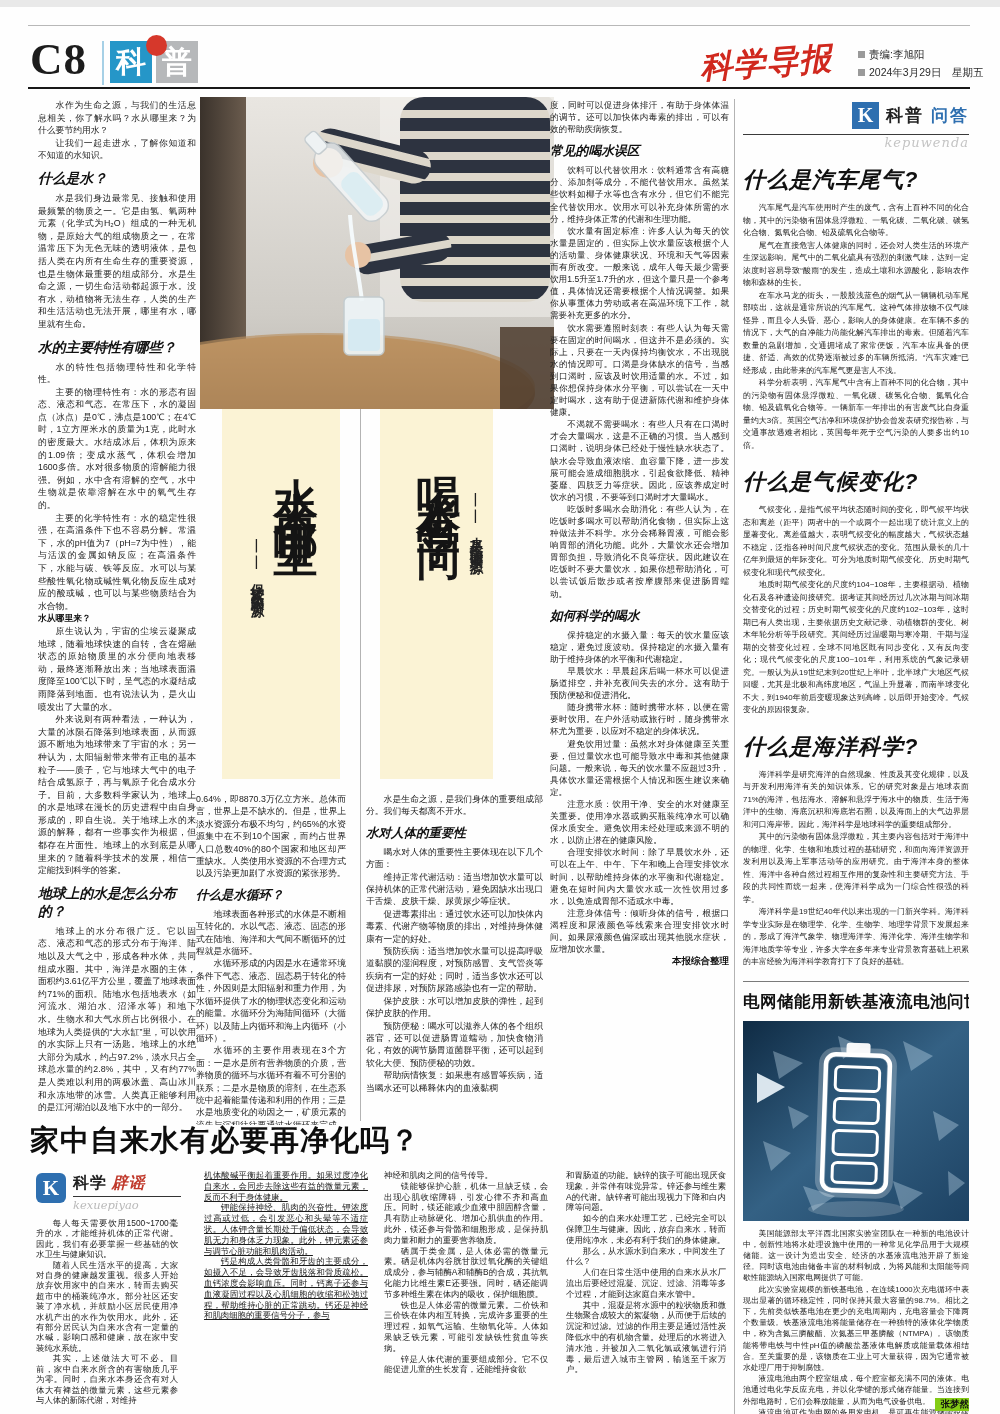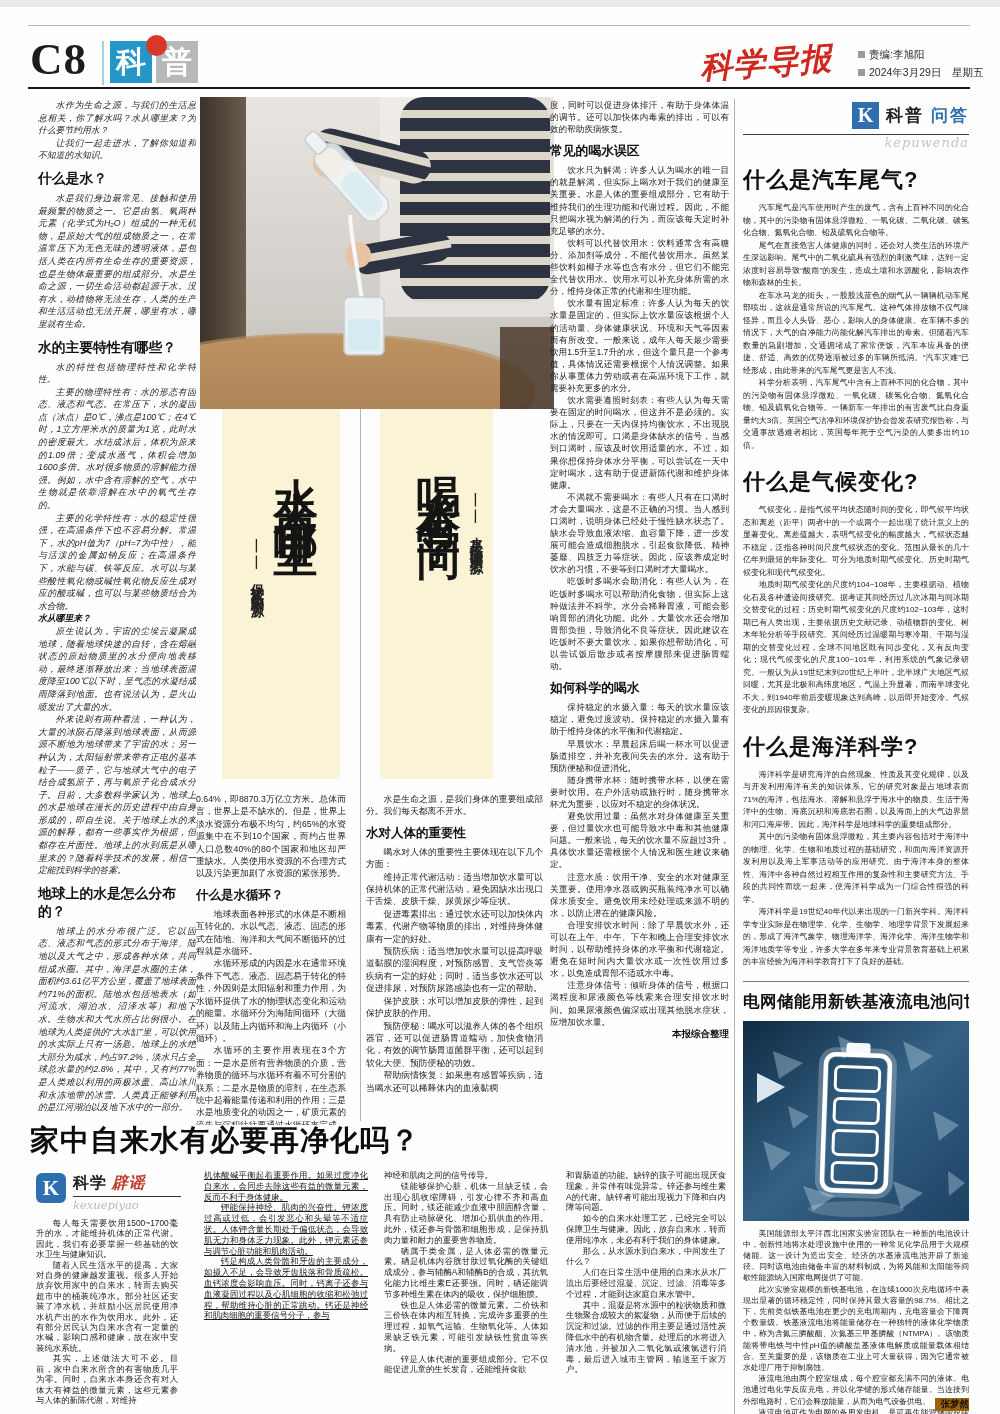--- a/index.html
+++ b/index.html
@@ -15,26 +15,26 @@
   .kb-pu{left:156px;background:var(--logo-gray,#b6b8ba);}
   .red-dot{position:absolute;left:146px;top:28px;width:21px;height:21px;border-radius:50%;background:var(--logo-red,#d6382b);z-index:3;}
   .masthead{position:absolute;left:700px;top:34px;width:150px;font-family:"DejaVu Serif",serif;font-style:italic;font-weight:bold;
             font-size:32px;color:var(--masthead-red,#d0281e);transform:rotate(-4deg);letter-spacing:1px;white-space:nowrap;}
   .hdr-info{position:absolute;left:858px;top:38px;font-size:10.5px;font-weight:normal;color:#2b2b2b;line-height:18px;white-space:nowrap;}
   .sq{display:inline-block;width:7px;height:7px;background:#9a9a9a;margin-right:4px;}
   
   .flow p{margin:0;}
   .para{text-indent:2em;text-align:justify;color:#222;}
   .cont{text-indent:0;}
-  .h-big{font-weight:bold;text-indent:0;color:#111;}
+  .h-big{font-weight:bold;text-indent:0;color:#111;font-style:italic;}
   .h-sub{font-weight:bold;text-indent:0;color:#111;}
   .credit{text-align:right;font-weight:bold;font-size:9.5px;margin-top:6px;color:#111;}
   
   .colA{position:absolute;left:38px;top:92px;width:158px;height:1034px;overflow:hidden;}
-  .colA .para,.colA .h-sub{font-size:8.8px;line-height:12.6px;font-style:italic;}
+  .colA .para,.colA .h-sub{font-size:8.8px;line-height:12.6px;}
   .colA .h-big{font-size:13.8px;margin:8px 0 4px;}
   
   .photo{position:absolute;left:200px;top:90px;width:354px;height:312px;}
   
   .panel{position:absolute;top:402px;height:370px;background:var(--panel-cream,#fbf3d5);writing-mode:vertical-rl;overflow:hidden;}
   .panel1{left:222px;width:118px;padding-right:0;}
   .panel2{left:380px;width:113px;}
   .panel .big{font-size:44px;font-weight:900;letter-spacing:15px;line-height:1;color:#141414;}
   .panel .small{font-size:13.5px;font-weight:bold;letter-spacing:3px;color:#222;}
   .panel1 .big{padding-top:34px;margin-left:8px;margin-right:22px;}
@@ -60,21 +60,21 @@
   .qa-t2{font-size:17px;font-weight:bold;color:var(--qa-blue,#2e6fb0);letter-spacing:2px;font-family:"Liberation Serif",serif;}
   .qa-rule{border-top:1.5px solid #3a3a3a;margin-top:3px;}
   .qa-sub{text-align:right;font-family:"DejaVu Serif",serif;font-style:italic;font-size:13px;color:#c4c4c4;letter-spacing:1px;}
   .qacol .h-big{font-size:22px;margin:15px 0 7px;letter-spacing:1px;}
   .qacol .para{font-size:7.9px;line-height:12.5px;}
   .sep{border:none;border-top:1px solid #7a7a7a;margin:12px 0 9px;}
   .bat-headline{font-size:16.5px;font-weight:900;margin:2px 0 8px;letter-spacing:0.5px;color:#111;white-space:nowrap;}
   .bat-img{display:block;width:226px;height:200px;}
   .bat-txt{margin-top:7px;}
   .bat-txt .para{font-size:7.8px;line-height:11.2px;}
-  .byline{position:absolute;right:0;bottom:4px;font-weight:bold;font-size:9.5px;color:#111;background:#a16207;padding-left:6px;}
+  .byline{position:absolute;right:0;bottom:4px;font-weight:bold;font-size:9.5px;color:#111;background:#84cc16;padding-left:6px;}
   
   .bot-headline{position:absolute;left:30px;top:1114px;font-size:29px;font-weight:900;letter-spacing:1px;color:#0d0d0d;}
   .piyao{position:absolute;left:36px;top:1166px;width:150px;}
   .py-row{display:flex;align-items:flex-start;gap:7px;}
   .py-k{width:30px;height:30px;border-radius:6px;background:var(--qa-blue,#2e6fb0);color:#fff;display:flex;align-items:center;justify-content:center;
         font-family:"Liberation Serif",serif;font-weight:bold;font-size:21px;}
   .py-t1{font-size:16px;font-weight:bold;color:#222;letter-spacing:1px;}
   .py-t2{font-size:16px;font-weight:bold;color:var(--piyao-red,#c0392b);font-family:"DejaVu Serif",serif;font-style:italic;letter-spacing:1px;}
   .py-line{border-top:1.5px solid #333;margin-top:2px;width:108px;}
   .py-sub{font-family:"DejaVu Serif",serif;font-style:italic;font-size:11.5px;color:#b9b9b9;margin-top:1px;}
@@ -192,21 +192,20 @@
       <p class="para">促进毒素排出：通过饮水还可以加快体内毒素、代谢产物等物质的排出，对维持身体健康有一定的好处。</p>
       <p class="para">预防疾病：适当增加饮水量可以提高呼吸道黏膜的湿润程度，对预防感冒、支气管炎等疾病有一定的好处；同时，适当多饮水还可以促进排尿，对预防尿路感染也有一定的帮助。</p>
       <p class="para">保护皮肤：水可以增加皮肤的弹性，起到保护皮肤的作用。</p>
       <p class="para">预防便秘：喝水可以滋养人体的各个组织器官，还可以促进肠胃道蠕动，加快食物消化，有效的调节肠胃道菌群平衡，还可以起到软化大便、预防便秘的功效。</p>
       <p class="para">帮助病情恢复：如果患有感冒等疾病，适当喝水还可以稀释体内的血液黏稠</p>
     </div>
 
   <div class="colD flow">
       <p class="para cont">度，同时可以促进身体排汗，有助于身体体温的调节。还可以加快体内毒素的排出，可以有效的帮助疾病恢复。</p>
       <p class="h-big">常见的喝水误区</p>
-      <p class="para">饮水只为解渴：许多人认为喝水的唯一目的就是解渴，但实际上喝水对于我们的健康至关重要。水是人体的重要组成部分，它有助于维持我们的生理功能和代谢过程。因此，不能只把喝水视为解渴的行为，而应该每天定时补充足够的水分。</p>
       <p class="para">饮料可以代替饮用水：饮料通常含有高糖分、添加剂等成分，不能代替饮用水。虽然某些饮料如椰子水等也含有水分，但它们不能完全代替饮用水。饮用水可以补充身体所需的水分，维持身体正常的代谢和生理功能。</p>
       <p class="para">饮水量有固定标准：许多人认为每天的饮水量是固定的，但实际上饮水量应该根据个人的活动量、身体健康状况、环境和天气等因素而有所改变。一般来说，成年人每天最少需要饮用1.5升至1.7升的水，但这个量只是一个参考值，具体情况还需要根据个人情况调整。如果你从事重体力劳动或者在高温环境下工作，就需要补充更多的水分。</p>
       <p class="para">饮水需要遵照时刻表：有些人认为每天需要在固定的时间喝水，但这并不是必须的。实际上，只要在一天内保持均衡饮水，不出现脱水的情况即可。口渴是身体缺水的信号，当感到口渴时，应该及时饮用适量的水。不过，如果你想保持身体水分平衡，可以尝试在一天中定时喝水，这有助于促进新陈代谢和维护身体健康。</p>
       <p class="para">不渴就不需要喝水：有些人只有在口渴时才会大量喝水，这是不正确的习惯。当人感到口渴时，说明身体已经处于慢性缺水状态了。缺水会导致血液浓缩、血容量下降，进一步发展可能会造成细胞脱水，引起食欲降低、精神萎靡、四肢乏力等症状。因此，应该养成定时饮水的习惯，不要等到口渴时才大量喝水。</p>
       <p class="para">吃饭时多喝水会助消化：有些人认为，在吃饭时多喝水可以帮助消化食物，但实际上这种做法并不科学。水分会稀释胃液，可能会影响胃部的消化功能。此外，大量饮水还会增加胃部负担，导致消化不良等症状。因此建议在吃饭时不要大量饮水，如果你想帮助消化，可以尝试饭后散步或者按摩腹部来促进肠胃蠕动。</p>
       <p class="h-big">如何科学的喝水</p>
       <p class="para">保持稳定的水摄入量：每天的饮水量应该稳定，避免过度波动。保持稳定的水摄入量有助于维持身体的水平衡和代谢稳定。</p>
       <p class="para">早晨饮水：早晨起床后喝一杯水可以促进肠道排空，并补充夜间失去的水分。这有助于预防便秘和促进消化。</p>
       <p class="para">随身携带水杯：随时携带水杯，以便在需要时饮用。在户外活动或旅行时，随身携带水杯尤为重要，以应对不稳定的身体状况。</p>
       <p class="para">避免饮用过量：虽然水对身体健康至关重要，但过量饮水也可能导致水中毒和其他健康问题。一般来说，每天的饮水量不应超过3升，具体饮水量还需根据个人情况和医生建议来确定。</p>

